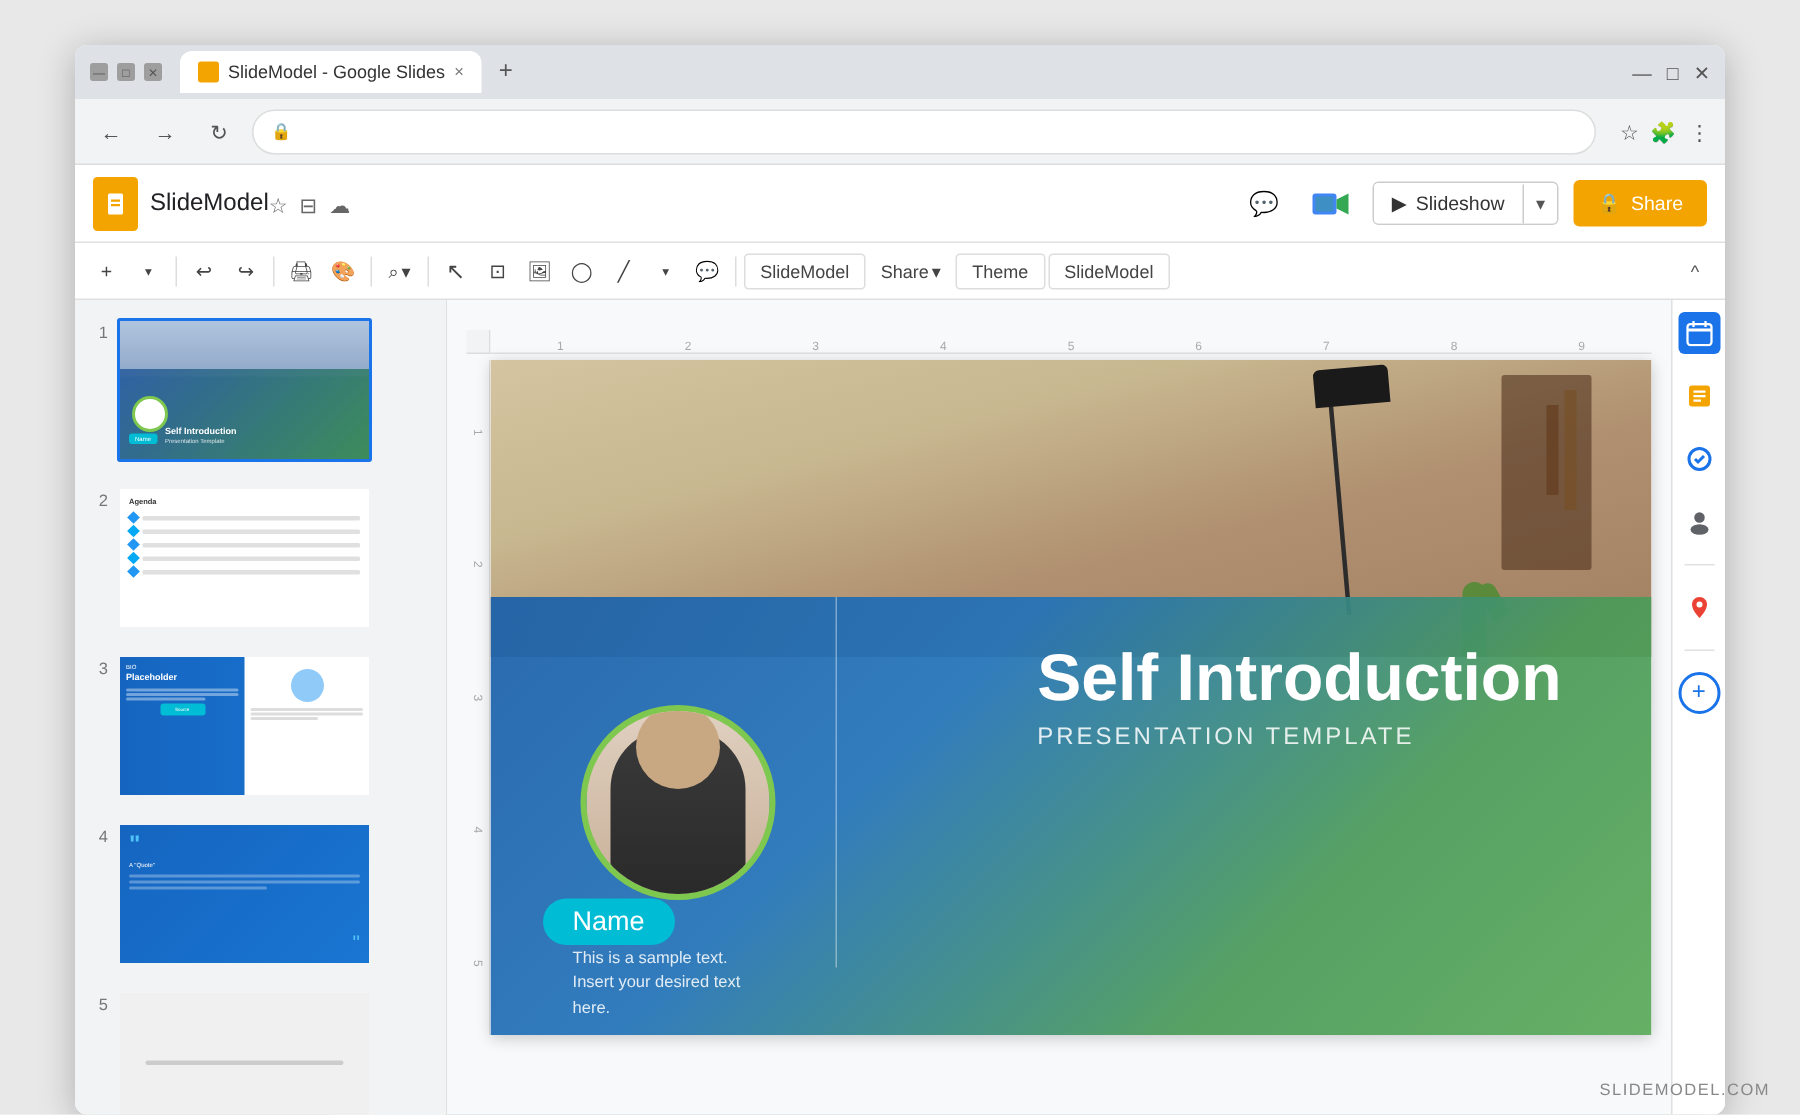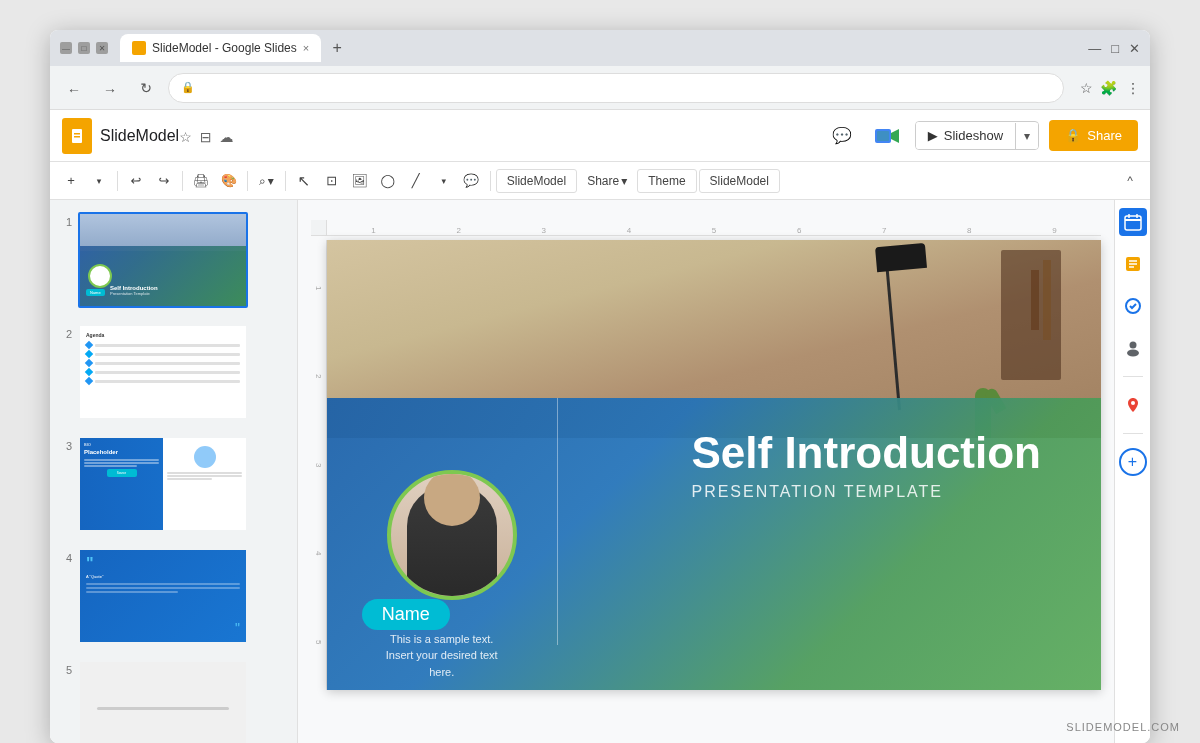--- a/index.html
+++ b/index.html
@@ -102,21 +102,21 @@
 
     
     .canvas-area { flex: 1; overflow: auto; display: flex; flex-direction: column; align-items: center; padding: 20px 0; position: relative; }
 
     .slide-canvas { width: 790px; background: white; box-shadow: 0 2px 10px rgba(0,0,0,0.2); position: relative; overflow: hidden; min-height: 450px; }
 
     
     .main-slide { width: 100%; height: 450px; position: relative; overflow: hidden; }
     .ms-circle-photo { position: absolute; bottom: 90px; left: 60px; width: 130px; height: 130px; border-radius: 50%; border: 4px solid #7ec850; overflow: hidden; background: linear-gradient(to bottom, #e0d0c0, #c8b098); display: flex; align-items: flex-end; justify-content: center; }
     .ms-name-tag { position: absolute; bottom: 60px; left: 35px; background: #00bcd4; color: white; padding: 5px 20px; border-radius: 20px; font-size: 18px; font-weight: 500; text-align: center; }
-    .ms-sample-text { position: absolute; bottom: 10px; left: 55px; color: rgba(255,255,255,0.85); font-size: 11px; text-align: center; line-height: 1.5; width: 120px; }
+    .ms-sample-text { position: absolute; bottom: 10px; left: 55px; color: rgba(255,255,255,0.85); font-size: 11px; text-align: left; line-height: 1.5; width: 120px; }
     .ms-divider { position: absolute; left: 230px; top: 35%; bottom: 10%; width: 1px; background: rgba(255,255,255,0.4); }
     .ms-title-area { position: absolute; right: 60px; top: 50%; transform: translateY(-50%); }
     .ms-big-title { font-size: 44px; font-weight: 700; color: white; line-height: 1.1; }
     .ms-subtitle { font-size: 16px; color: rgba(255,255,255,0.85); letter-spacing: 2px; font-weight: 300; margin-top: 6px; }
 
     
     .right-sidebar { width: 36px; background: #fff; border-left: 1px solid #e0e0e0; display: flex; flex-direction: column; align-items: center; padding: 8px 0; gap: 14px; }
     .sidebar-icon { width: 28px; height: 28px; border-radius: 4px; display: flex; align-items: center; justify-content: center; cursor: pointer; font-size: 16px; }
     .sidebar-divider { width: 20px; height: 1px; background: #e0e0e0; }
     .sidebar-add { width: 28px; height: 28px; border-radius: 50%; border: 2px solid #1a73e8; display: flex; align-items: center; justify-content: center; color: #1a73e8; font-size: 16px; cursor: pointer; }

